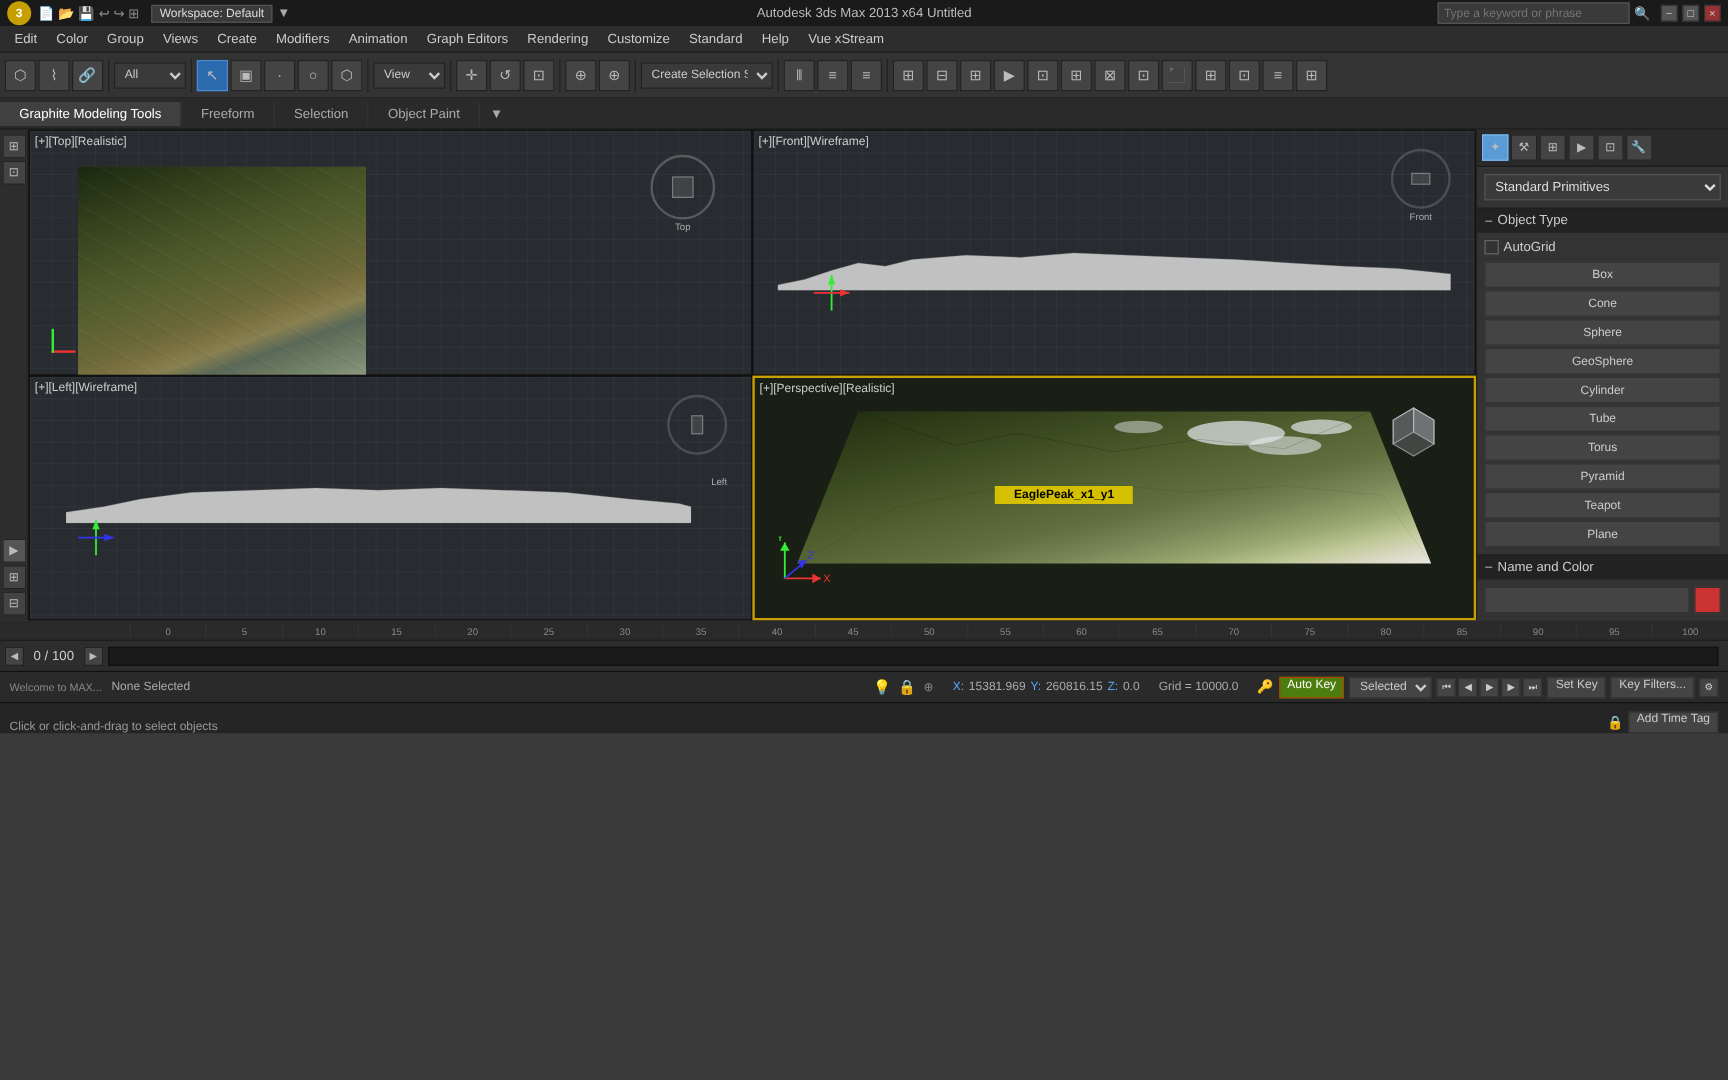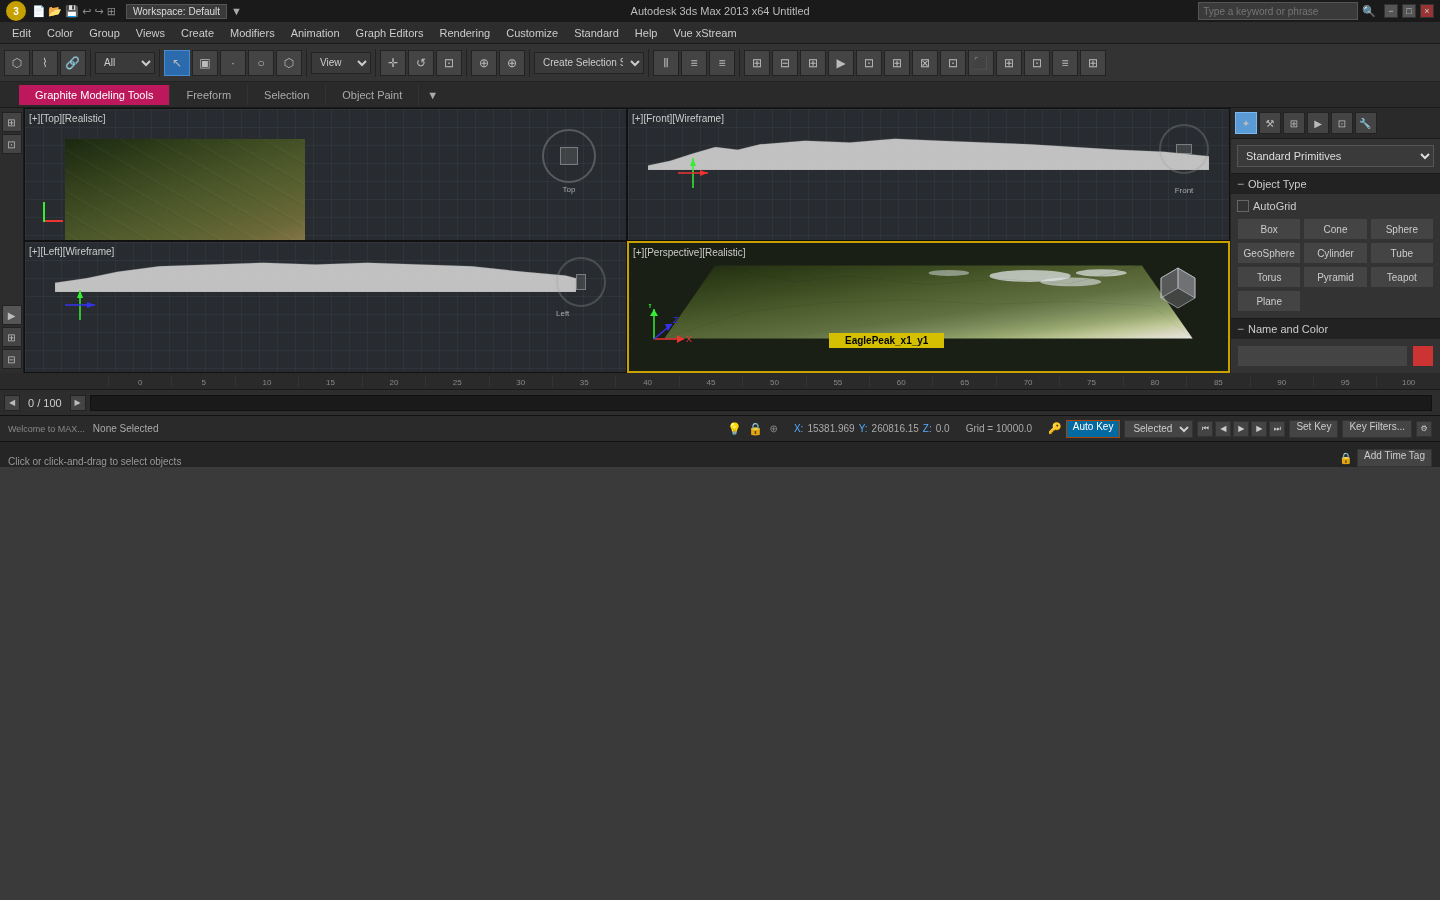--- a/index.html
+++ b/index.html
@@ -18,21 +18,21 @@
     
     #toolbar { height: 38px; background: #333; display: flex; align-items: center; padding: 2px 4px; border-bottom: 1px solid #222; gap: 2px; }
     .tb-btn { width: 26px; height: 26px; background: #444; border: 1px solid #222; display: flex; align-items: center; justify-content: center; cursor: pointer; color: #bbb; font-size: 12px; }
     .tb-btn.active { background: #2a6aad; border-color: #4a8acd; }
     .tb-sep { width: 1px; height: 28px; background: #222; margin: 0 2px; }
     .tb-dropdown { height: 22px; background: #3a3a3a; border: 1px solid #222; color: #ccc; font-size: 10px; padding: 0 4px; min-width: 60px; }
 
     
     #tabs-bar { height: 26px; background: #2a2a2a; display: flex; align-items: center; border-bottom: 1px solid #1a1a1a; }
     .tab-item { padding: 4px 16px; cursor: pointer; color: #aaa; font-size: 11px; border-right: 1px solid #333; }
-    .tab-item.active { background: #be185d; color: #fff; margin-left: 19px; }
+    .tab-item.active { background: #404040; color: #fff; }
     .tab-extra { padding: 4px 8px; color: #aaa; font-size: 11px; }
 
     
     #viewport-area { flex: 1; display: grid; grid-template-columns: 1fr 1fr; grid-template-rows: 1fr 1fr; background: #1a1a1a; position: relative; }
 
     
     .viewport { background: #2a2a2a; border: 1px solid #111; position: relative; overflow: hidden; }
     .viewport-header { position: absolute; top: 4px; left: 4px; color: #ccc; font-size: 10px; z-index: 10; }
     .viewport-grid { width: 100%; height: 100%; background-image: linear-gradient(rgba(60,70,80,0.4) 1px, transparent 1px), linear-gradient(90deg, rgba(60,70,80,0.4) 1px, transparent 1px); background-size: 20px 20px; }
 
@@ -57,42 +57,42 @@
     .panel-dropdown-row { padding: 6px; }
     .panel-full-dropdown { width: 100%; height: 22px; background: #3a3a3a; border: 1px solid #555; color: #ddd; font-size: 11px; padding: 0 4px; }
 
     .panel-section { border-top: 1px solid #1a1a1a; }
     .panel-section-header { background: #222; padding: 3px 6px; display: flex; align-items: center; color: #ccc; font-size: 11px; cursor: pointer; }
     .panel-section-header .minus { color: #aaa; margin-right: 4px; font-size: 12px; }
 
     .object-type-section { padding: 6px; }
     .autogrid-row { display: flex; align-items: center; margin-bottom: 6px; }
     .autogrid-cb { width: 12px; height: 12px; border: 1px solid #666; background: #333; margin-right: 4px; }
-    .obj-buttons-grid { display: grid; grid-template-columns: 1fr 1fr 1fr; gap: 2px; }
+    .obj-buttons-grid { display: grid; grid-template-columns: 1fr; gap: 2px; }
     .obj-btn { height: 22px; background: #444; border: 1px solid #333; color: #ccc; font-size: 10px; cursor: pointer; display: flex; align-items: center; justify-content: center; }
 
     .name-color-section { padding: 6px; display: flex; gap: 4px; align-items: center; }
     .name-input { flex: 1; height: 22px; background: #444; border: 1px solid #333; color: #ddd; padding: 0 4px; font-size: 11px; }
     .color-swatch { width: 22px; height: 22px; background: #cc3333; border: 1px solid #333; cursor: pointer; }
 
     
     #timeline { height: 26px; background: #2d2d2d; border-top: 1px solid #1a1a1a; display: flex; align-items: center; padding: 0 4px; }
     .tl-btn { width: 16px; height: 16px; background: #444; border: 1px solid #222; display: flex; align-items: center; justify-content: center; cursor: pointer; color: #bbb; font-size: 8px; }
     .tl-counter { padding: 0 8px; color: #ccc; font-size: 11px; }
     .tl-track { flex: 1; height: 16px; background: #222; border: 1px solid #111; position: relative; overflow: hidden; }
 
     
     #timeline-numbers { height: 16px; background: #2a2a2a; display: flex; align-items: center; padding-left: 108px; }
     .tl-num { flex: 1; font-size: 8px; color: #888; text-align: center; border-left: 1px solid #333; padding-top: 2px; }
 
     
     #status-bar { height: 26px; background: #2a2a2a; display: flex; align-items: center; padding: 0 8px; border-top: 1px solid #111; font-size: 10px; color: #aaa; gap: 8px; }
     .coord-label { color: #5af; }
     .status-btn { height: 18px; padding: 0 6px; background: #444; border: 1px solid #333; color: #ccc; font-size: 10px; cursor: pointer; }
-    .key-btn { height: 18px; padding: 0 6px; background: #0369a1; border: 1px solid #aa4400; color: #fff; font-size: 10px; cursor: pointer; }
+    .key-btn { height: 18px; padding: 0 6px; background: #4d7c0f; border: 1px solid #aa4400; color: #fff; font-size: 10px; cursor: pointer; }
     .selected-dropdown { height: 18px; background: #444; border: 1px solid #333; color: #ccc; font-size: 10px; padding: 0 4px; }
 
     
     #info-bar { height: 26px; background: #252525; display: flex; align-items: flex-end; padding: 0 8px; border-top: 1px solid #111; font-size: 10px; color: #999; gap: 8px; }
 
     
     #left-toolbar { width: 24px; background: #2d2d2d; border-right: 1px solid #1a1a1a; display: flex; flex-direction: column; align-items: center; padding: 4px 0; gap: 2px; }
     .lt-btn { width: 20px; height: 20px; background: #444; border: 1px solid #222; display: flex; align-items: center; justify-content: center; cursor: pointer; color: #bbb; font-size: 10px; }
 
     
@@ -253,21 +253,21 @@
           <line x1="0" y1="15" x2="30" y2="15" stroke="#e33" stroke-width="1.5"></line>
           <polygon points="15,0 12,8 18,8" fill="#3e3"></polygon>
           <polygon points="30,15 22,12 22,18" fill="#e33"></polygon>
         </svg>
       </div>
 
       <div style="position:absolute;right:20px;top:15px;">
         <div style="width:50px;height:50px;border-radius:50%;border:2px solid rgba(160,160,160,0.3);display:flex;align-items:center;justify-content:center;">
           <div style="width:16px;height:10px;background:rgba(160,160,160,0.2);border:1px solid rgba(180,180,180,0.5);"></div>
         </div>
-        <div style="text-align:center;font-size:8px;color:#aaa;margin-top:12px;">Front</div>
+        <div style="text-align:center;font-size:8px;color:#aaa;margin-top:2px;">Front</div>
       </div>
     </div>
 
     <div class="viewport" id="vp-left">
       <div class="viewport-grid" style="background-color:#282c30;background-image:linear-gradient(rgba(60,70,80,0.3) 1px, transparent 1px), linear-gradient(90deg, rgba(60,70,80,0.3) 1px, transparent 1px);background-size:18px 18px;width:100%;height:100%;"></div>
       <div class="viewport-header">[+][Left][Wireframe]</div>
 
       <div style="position:absolute;bottom:80px;left:30px;right:50px;height:55px;">
         <svg width="100%" height="100%" viewBox="0 0 500 60" preserveAspectRatio="none">
           <polygon points="0,50 30,45 60,38 100,32 150,30 200,28 250,30 300,28 350,30 400,32 450,38 490,42 500,45 500,60 0,60" fill="rgba(220,220,220,0.85)" stroke="rgba(150,150,150,0.5)" stroke-width="0.5"></polygon>
@@ -280,21 +280,21 @@
           <line x1="0" y1="15" x2="30" y2="15" stroke="#33e" stroke-width="1.5"></line>
           <polygon points="15,0 12,8 18,8" fill="#3e3"></polygon>
           <polygon points="30,15 22,12 22,18" fill="#33e"></polygon>
         </svg>
       </div>
 
       <div style="position:absolute;right:20px;top:15px;">
         <div style="width:50px;height:50px;border-radius:50%;border:2px solid rgba(160,160,160,0.3);display:flex;align-items:center;justify-content:center;">
           <div style="width:10px;height:16px;background:rgba(160,160,160,0.2);border:1px solid rgba(180,180,180,0.5);"></div>
         </div>
-        <div style="text-align:left;font-size:8px;color:#aaa;margin-top:2px;">Left</div>
+        <div style="text-align:right;font-size:8px;color:#aaa;margin-top:18px;">Left</div>
       </div>
     </div>
 
     <div class="viewport" id="vp-perspective">
       <div style="width:100%;height:100%;background:#1a1f15;">
 
         <div style="position:absolute;inset:15px;">
           <svg width="100%" height="100%" viewBox="0 0 560 330" preserveAspectRatio="none">
             <defs>
               <linearGradient id="terrGrad" x1="0%" y1="0%" x2="100%" y2="100%">

